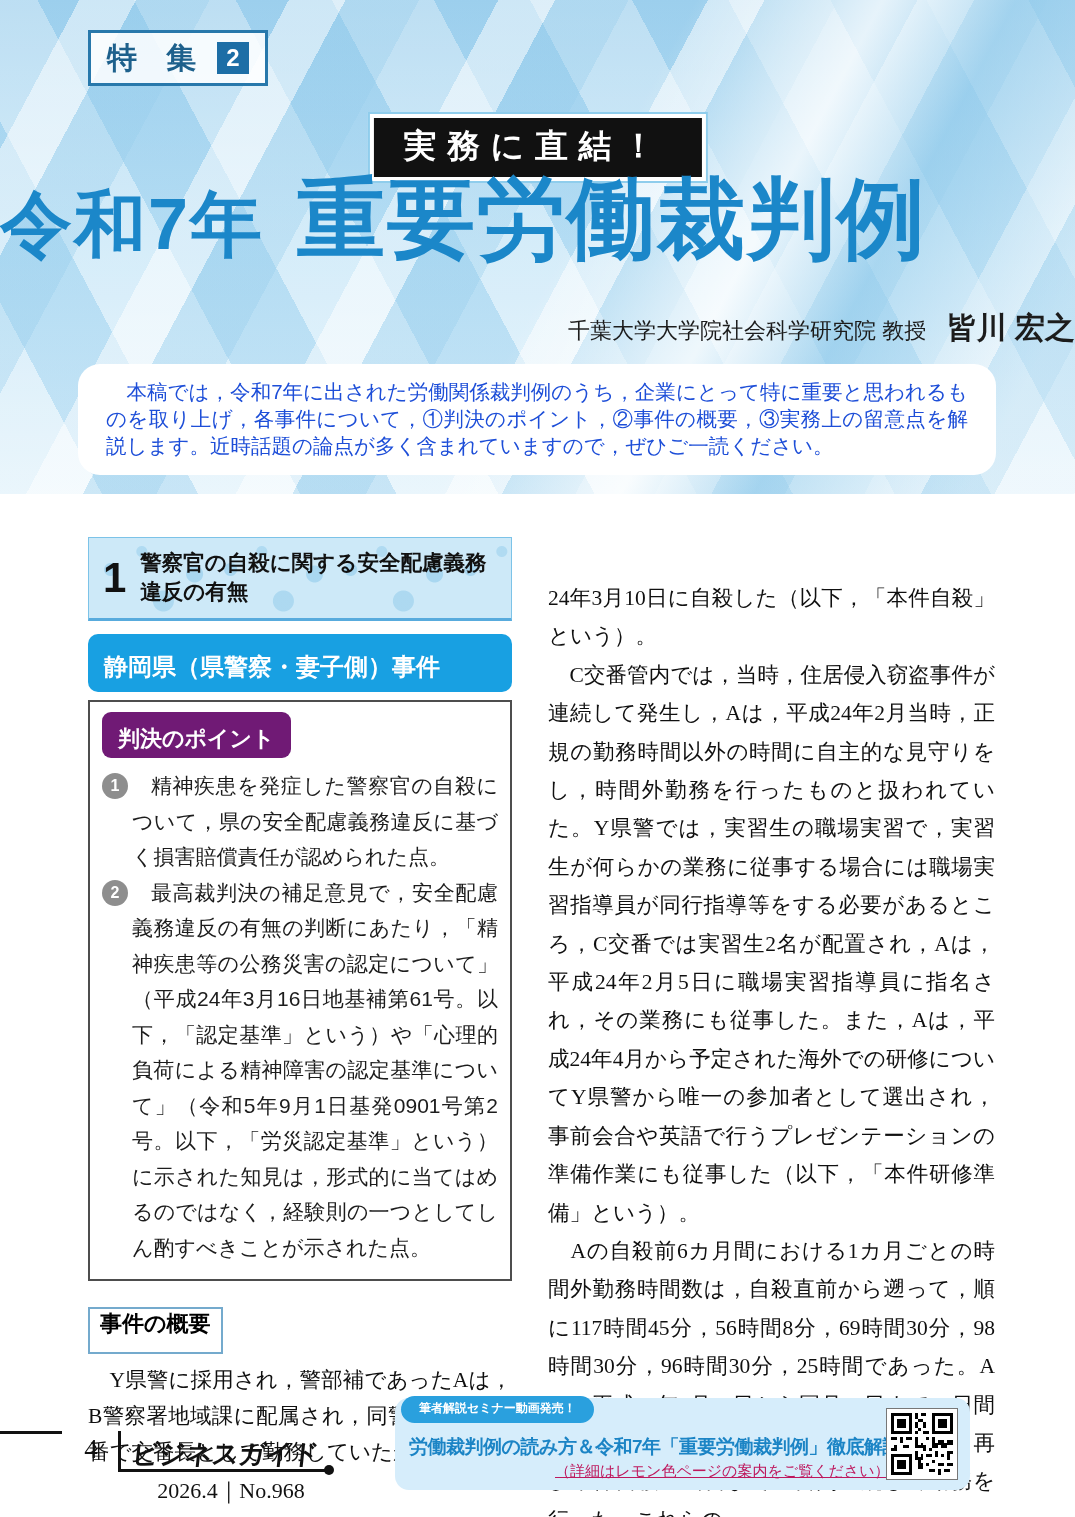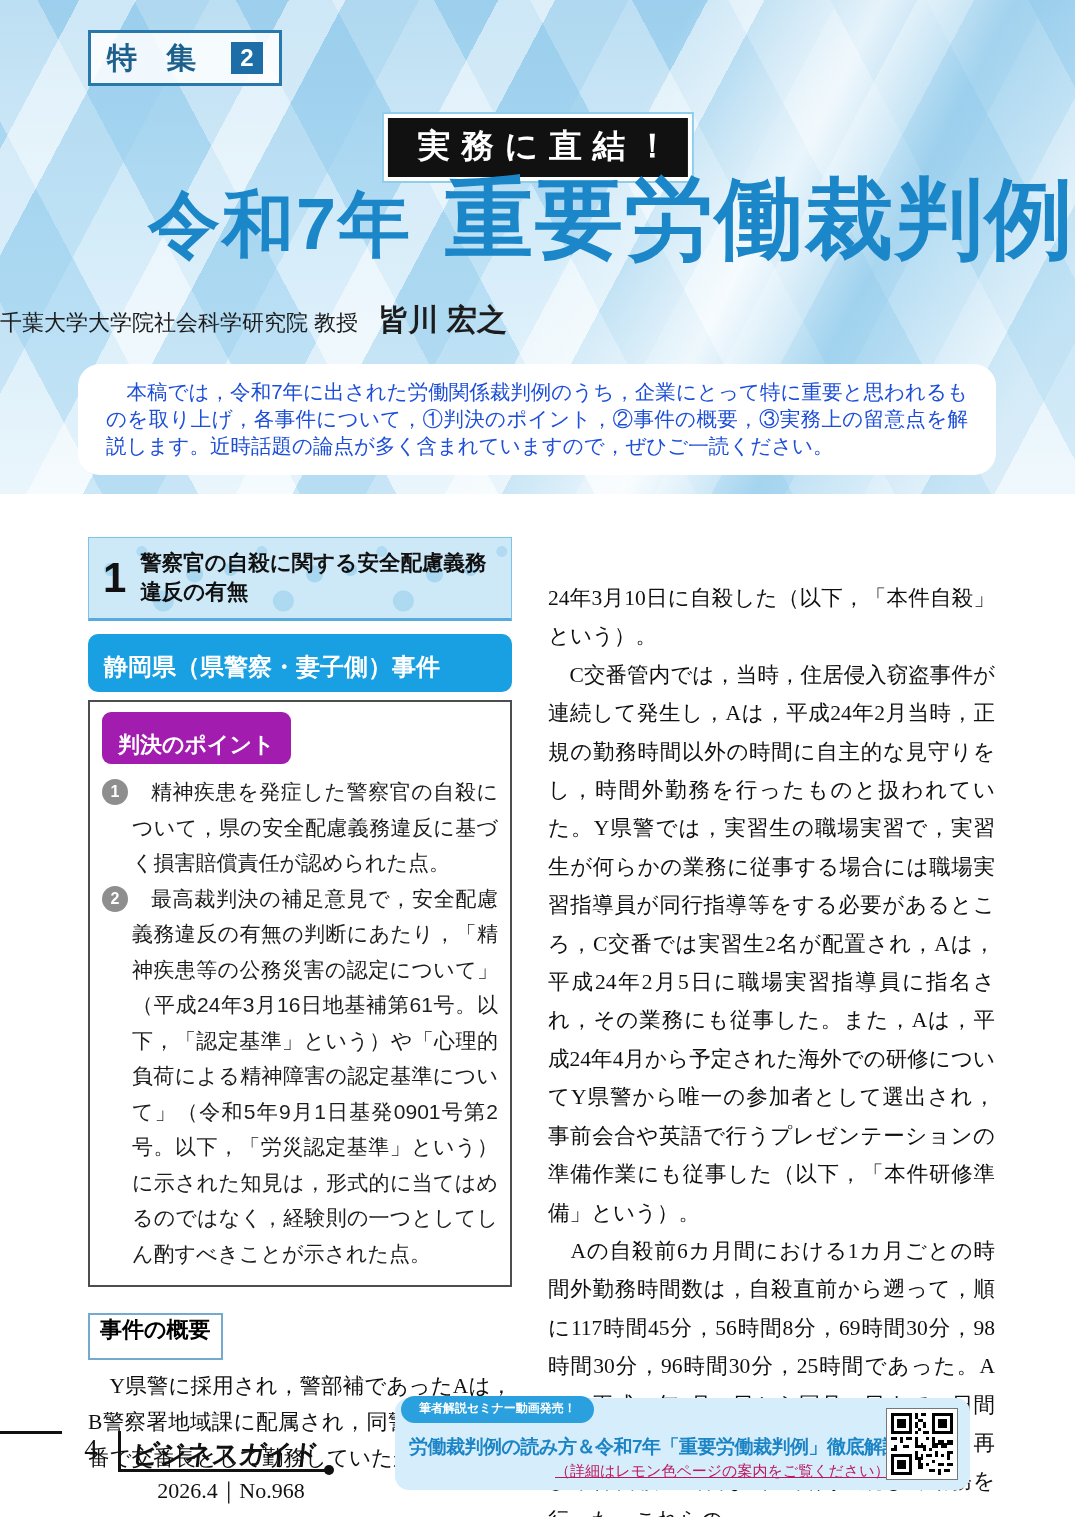--- a/index.html
+++ b/index.html
@@ -9,37 +9,37 @@
 
   
   .header-band { position:absolute; left:0; top:0; width:1075px; height:494px;
     background:
       linear-gradient(118deg, rgba(255,255,255,0) 52%, rgba(255,255,255,.75) 66%, rgba(150,205,236,.55) 76%, rgba(255,255,255,.25) 92%),
       repeating-linear-gradient(118deg, rgba(255,255,255,0) 0 70px, rgba(255,255,255,.5) 70px 120px, rgba(150,205,236,.35) 120px 185px),
       repeating-linear-gradient(62deg, rgba(255,255,255,.28) 0 90px, rgba(140,200,235,.3) 90px 175px),
       linear-gradient(180deg, #a3d2ee 0%, #c4e5f7 48%, #e2f2fb 100%); }
 
   .feature-badge { position:absolute; left:88px; top:30px; height:56px;
-    display:flex; align-items:center; gap:24px; padding:0 16px;
+    display:flex; align-items:center; gap:10px; padding:0 16px;
     background:rgba(255,255,255,.85); border:3px solid #2878ab; }
   .fb-text { font-size:30px; font-weight:bold; color:#1d608c; letter-spacing:.35em; }
   .fb-num { display:inline-block; width:32px; height:32px; background:#1d6ea6;
     color:#fff; font-size:24px; font-weight:bold; text-align:center; line-height:32px; }
 
   .kicker-wrap { position:absolute; left:50%; top:112px; transform:translateX(-50%);
     border:2px solid #8fcdec; background:#fff; padding:4px; }
   .kicker { background:#111; color:#fff; font-size:33px; font-weight:bold;
-    letter-spacing:.32em; padding:6px 8px 8px 30px; white-space:nowrap; }
+    letter-spacing:.32em; padding:6px 36px 8px 30px; white-space:nowrap; }
 
-  .title { position:absolute; left:0; top:170px; width:100%; text-align:right;
+  .title { position:absolute; left:0; top:170px; width:100%; text-align:left;
     color:#1b87c9; font-weight:900; line-height:1.12; white-space:nowrap; }
   .title-prefix { font-size:72px; letter-spacing:2px; }
   .title-main { font-size:88px; margin-left:24px; letter-spacing:2px; }
 
-  .author { position:absolute; left:0; top:300px; width:100%; text-align:left; color:#1c1c1c; }
+  .author { position:absolute; left:0; top:308px; width:100%; text-align:right; color:#1c1c1c; }
   .affil { font-size:22px; }
   .aname { font-size:30px; font-weight:bold; margin-left:16px; }
 
   .lead-box { position:absolute; left:78px; top:364px; width:918px;
     background:#fff; border-radius:22px; padding:14px 28px 16px; }
   .lead { font-size:20.5px; line-height:27px; color:#1d4ed8; text-align:justify; }
 
   
   .col-left  { position:absolute; left:88px;  top:537px; width:424px; }
   .col-right { position:absolute; left:548px; top:537px; width:447px;margin-top:42px; }
@@ -54,22 +54,22 @@
     background-size:120px 90px;
     border:1px solid #7cc3e8; border-bottom:3px solid #58abdd; }
   .sec-num { font-size:42px; font-weight:900; color:#111; line-height:1; }
   .sec-title { flex:1; font-size:21.5px; font-weight:bold; color:#111; line-height:29px; }
 
   .case-box { margin-top:13px; width:424px; background:#18a0e2; border-radius:10px;
     padding:16px 16px 9px; color:#fff; font-weight:bold; font-size:24px; line-height:33px; }
 
   .points-box { margin-top:8px; width:424px; min-height:518px;
     border:2px solid #4d4d4d; background:#fff; padding:10px 12px 14px; }
-  .points-pill { display:inline-block; background:#a21caf; color:#fff;
-    font-size:22px; font-weight:bold; padding:18px 16px 4px; border-radius:9px; margin-bottom:10px; }
+  .points-pill { display:inline-block; background:#701a75; color:#fff;
+    font-size:22px; font-weight:bold; padding:12px 16px 4px; border-radius:9px; margin-bottom:10px; }
   .point { position:relative; padding-left:30px; text-indent:.9em;
     font-size:21px; line-height:35.5px; color:#1c1c1c; text-align:justify; }
   .pnum { position:absolute; left:0; top:5px; width:26px; height:26px; text-indent:0;
     background:#8e8e8e; color:#fff; border-radius:50%; font-size:16px; font-weight:bold;
     text-align:center; line-height:26px; }
 
   .overview-label { display:inline-block; margin-top:26px; background:#fff;
     border:2px solid #74aacd; padding:0 10px 13px; font-size:22px; font-weight:bold; color:#000; }
 
   .body-serif { font-family:"Liberation Serif", serif; font-size:21.5px;

